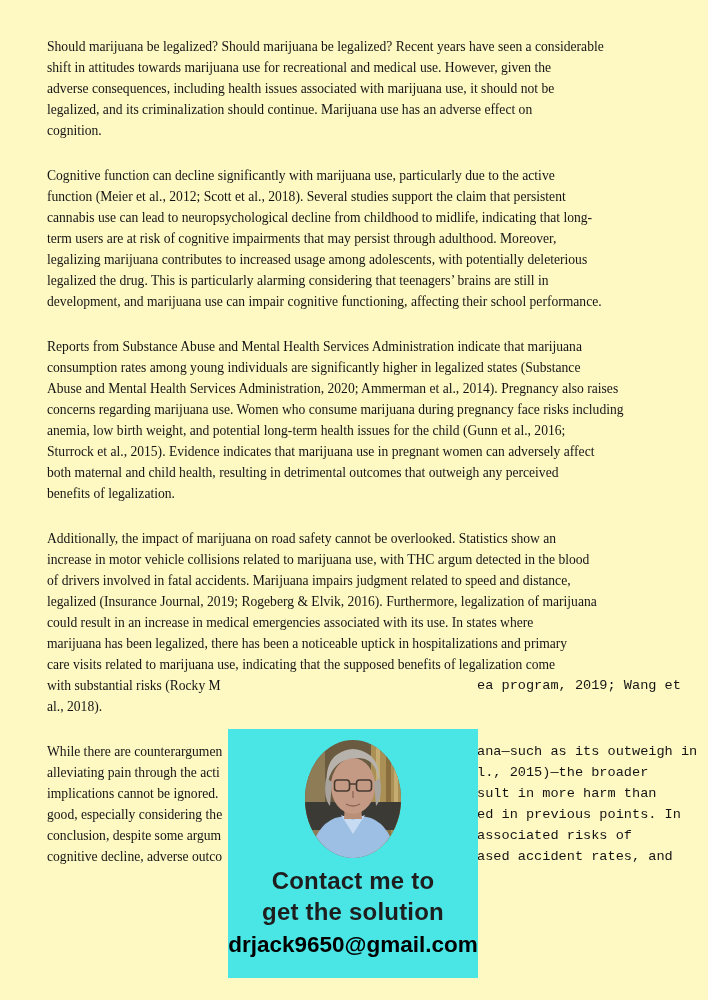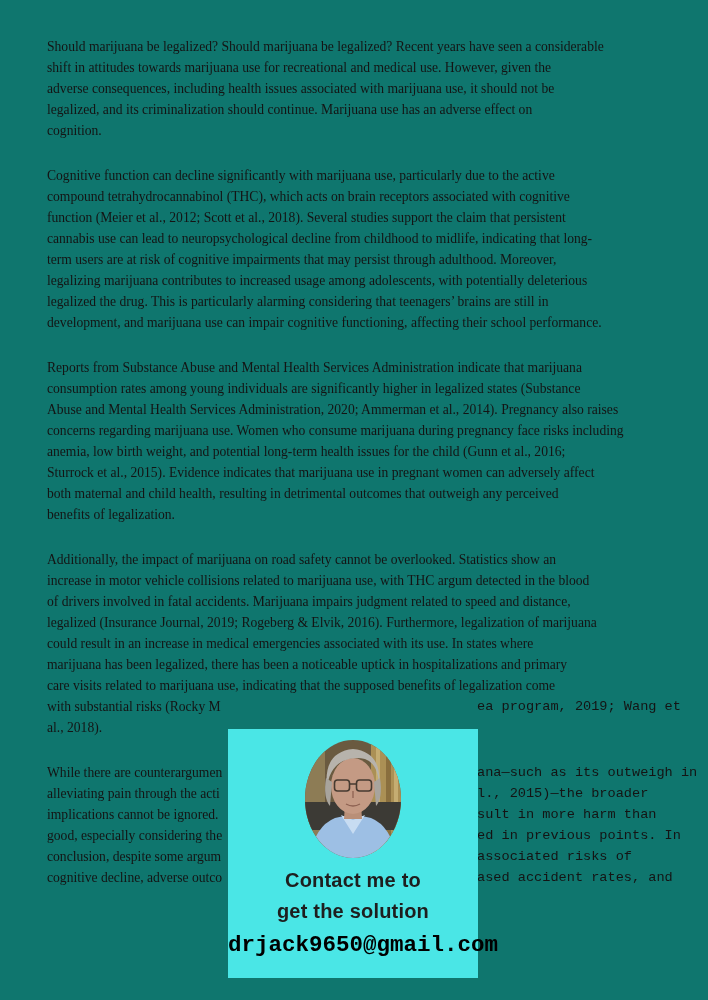--- a/index.html
+++ b/index.html
@@ -1,20 +1,20 @@
 <!DOCTYPE html>
 <html><head>
 <meta charset="utf-8">
 <style>
   html, body { margin: 0; padding: 0; background: #ffffff; }
   .page {
     position: relative;
     width: 708px;
     height: 1000px;
-    background: #0f766e;
+    background: #fef9c3;
     overflow: hidden;
     font-family: "Liberation Serif", serif;
     color: #141414;
   }
   .doc-text {
     position: absolute;
     left: 47px;
     top: 36px;
     width: 620px;
     font-size: 13.6px;
@@ -51,53 +51,52 @@
   }
   .photo-wrap svg { display: block; }
   .overlay-heading {
     position: absolute;
     top: 136px;
     left: 0;
     width: 100%;
     text-align: center;
     font-family: "Liberation Sans", sans-serif;
     font-weight: bold;
-    font-size: 20px;
+    font-size: 24px;
     line-height: 31px;
     color: #1e1e1e;
     letter-spacing: 0.2px;
   }
   .overlay-email {
     position: absolute;
     top: 203px;
     left: 0;
     width: 100%;
     text-align: center;
-    font-family: Liberation Mono, monospace;
+    font-family: Liberation Sans, sans-serif;
     font-weight: bold;
     font-size: 22.5px;
     color: #000000;
   }
 </style>
 </head>
 <body>
 
 <div class="page">
 
   <div id="doc-text" class="doc-text">
       <div class="para">
         <div class="line">Should marijuana be legalized? Should marijuana be legalized? Recent years have seen a considerable</div>
         <div class="line">shift in attitudes towards marijuana use for recreational and medical use. However, given the</div>
         <div class="line">adverse consequences, including health issues associated with marijuana use, it should not be</div>
         <div class="line">legalized, and its criminalization should continue. Marijuana use has an adverse effect on</div>
         <div class="line">cognition.</div>
       </div>
       <div class="para">
         <div class="line">Cognitive function can decline significantly with marijuana use, particularly due to the active</div>
-        <div class="line">compound tetrahydrocannabinol (THC), which acts on brain receptors associated with cognitive</div>
         <div class="line">function (Meier et al., 2012; Scott et al., 2018). Several studies support the claim that persistent</div>
         <div class="line">cannabis use can lead to neuropsychological decline from childhood to midlife, indicating that long-</div>
         <div class="line">term users are at risk of cognitive impairments that may persist through adulthood. Moreover,</div>
         <div class="line">legalizing marijuana contributes to increased usage among adolescents, with potentially deleterious</div>
         <div class="line">legalized the drug. This is particularly alarming considering that teenagers’ brains are still in</div>
         <div class="line">development, and marijuana use can impair cognitive functioning, affecting their school performance.</div>
       </div>
       <div class="para">
         <div class="line">Reports from Substance Abuse and Mental Health Services Administration indicate that marijuana</div>
         <div class="line">consumption rates among young individuals are significantly higher in legalized states (Substance</div>

